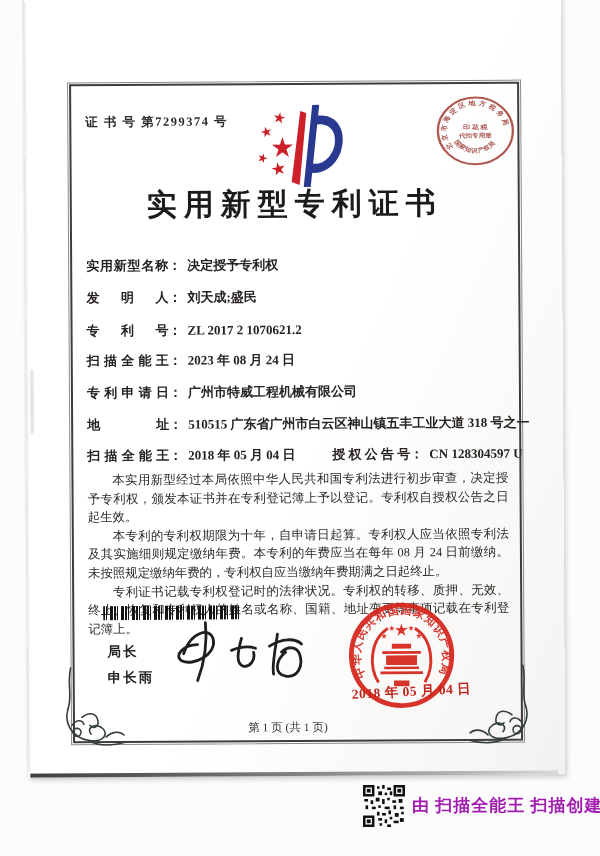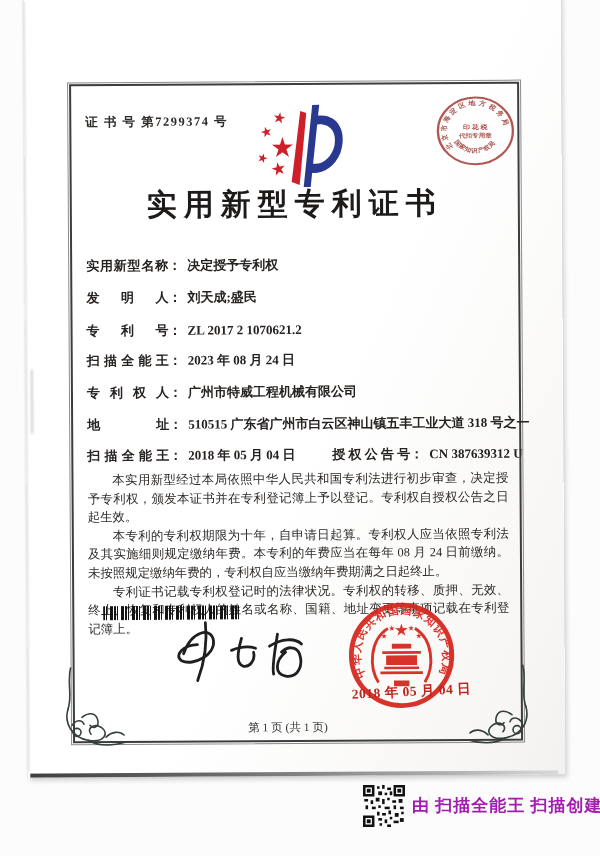--- a/index.html
+++ b/index.html
@@ -101,40 +101,44 @@
     <div class="field" style="top:288px">
       <span class="flabel">发明人</span><span class="fcolon">：</span><span class="fval">刘天成;盛民</span>
     </div>
     <div class="field" style="top:321px">
       <span class="flabel">专利号</span><span class="fcolon">：</span><span class="fval">ZL 2017 2 1070621.2</span>
     </div>
     <div class="field" style="top:351px">
       <span class="flabel">扫描全能王</span><span class="fcolon">：</span><span class="fval">2023 年 08 月 24 日</span>
     </div>
     <div class="field" style="top:383px">
-      <span class="flabel">专利权人</span><span class="fcolon">：</span><span class="fval">广州市特威工程机械有限公司</span>
+      <span class="flabel">专利申请日</span><span class="fcolon">：</span><span class="fval">广州市特威工程机械有限公司</span>
     </div>
     <div class="field" style="top:415px">
       <span class="flabel">地址</span><span class="fcolon">：</span><span class="fval-addr">510515 广东省广州市白云区神山镇五丰工业大道 318 号之一</span>
     </div>
     <div class="field" style="top:446px">
       <span class="flabel">扫描全能王</span><span class="fcolon">：</span><span class="fval">2018 年 05 月 04 日</span>
       <span class="grant-group">
-        <span class="glabel">授权公告号</span><span class="fcolon">：</span><span class="fval">CN 387639312 U</span>
+        <span class="glabel">授权公告号</span><span class="fcolon">：</span><span class="fval">CN 128304597 U</span>
       </span>
     </div>
 
     <div class="paras">
       <p>本实用新型经过本局依照中华人民共和国专利法进行初步审查，决定授予专利权，颁发本证书并在专利登记簿上予以登记。专利权自授权公告之日起生效。</p>
       <p>本专利的专利权期限为十年，自申请日起算。专利权人应当依照专利法及其实施细则规定缴纳年费。本专利的年费应当在每年 08 月 24 日前缴纳。未按照规定缴纳年费的，专利权自应当缴纳年费期满之日起终止。</p>
       <p>专利证书记载专利权登记时的法律状况。专利权的转移、质押、无效、终止、恢复和专利权人的姓名或名称、国籍、地址变更等事项记载在专利登记簿上。</p>
     </div>
 
     <div class="barcode"></div>
 
+    <div class="signer">
+      <div>局长</div>
+      <div>申长雨</div>
+    </div>
 
     <svg class="sig-svg" viewBox="0 0 150 85">
       <g fill="none" stroke="#1f1f1f" stroke-width="2.8" stroke-linecap="round" stroke-linejoin="round">
         <path d="M30,45 C38,22 58,18 60,32 C62,46 40,58 28,52 C20,47 30,36 44,36"></path>
         <path d="M52,14 C54,34 50,56 44,72"></path>
         <path d="M78,42 C88,38 96,38 102,40"></path>
         <path d="M88,30 C84,44 82,56 90,58 C96,59 102,52 100,44"></path>
         <path d="M116,38 C128,30 142,30 148,36"></path>
         <path d="M124,26 C122,40 118,58 120,66"></path>
         <path d="M132,44 C122,52 120,66 132,68 C144,70 150,58 146,46 C143,38 134,38 128,44"></path>

